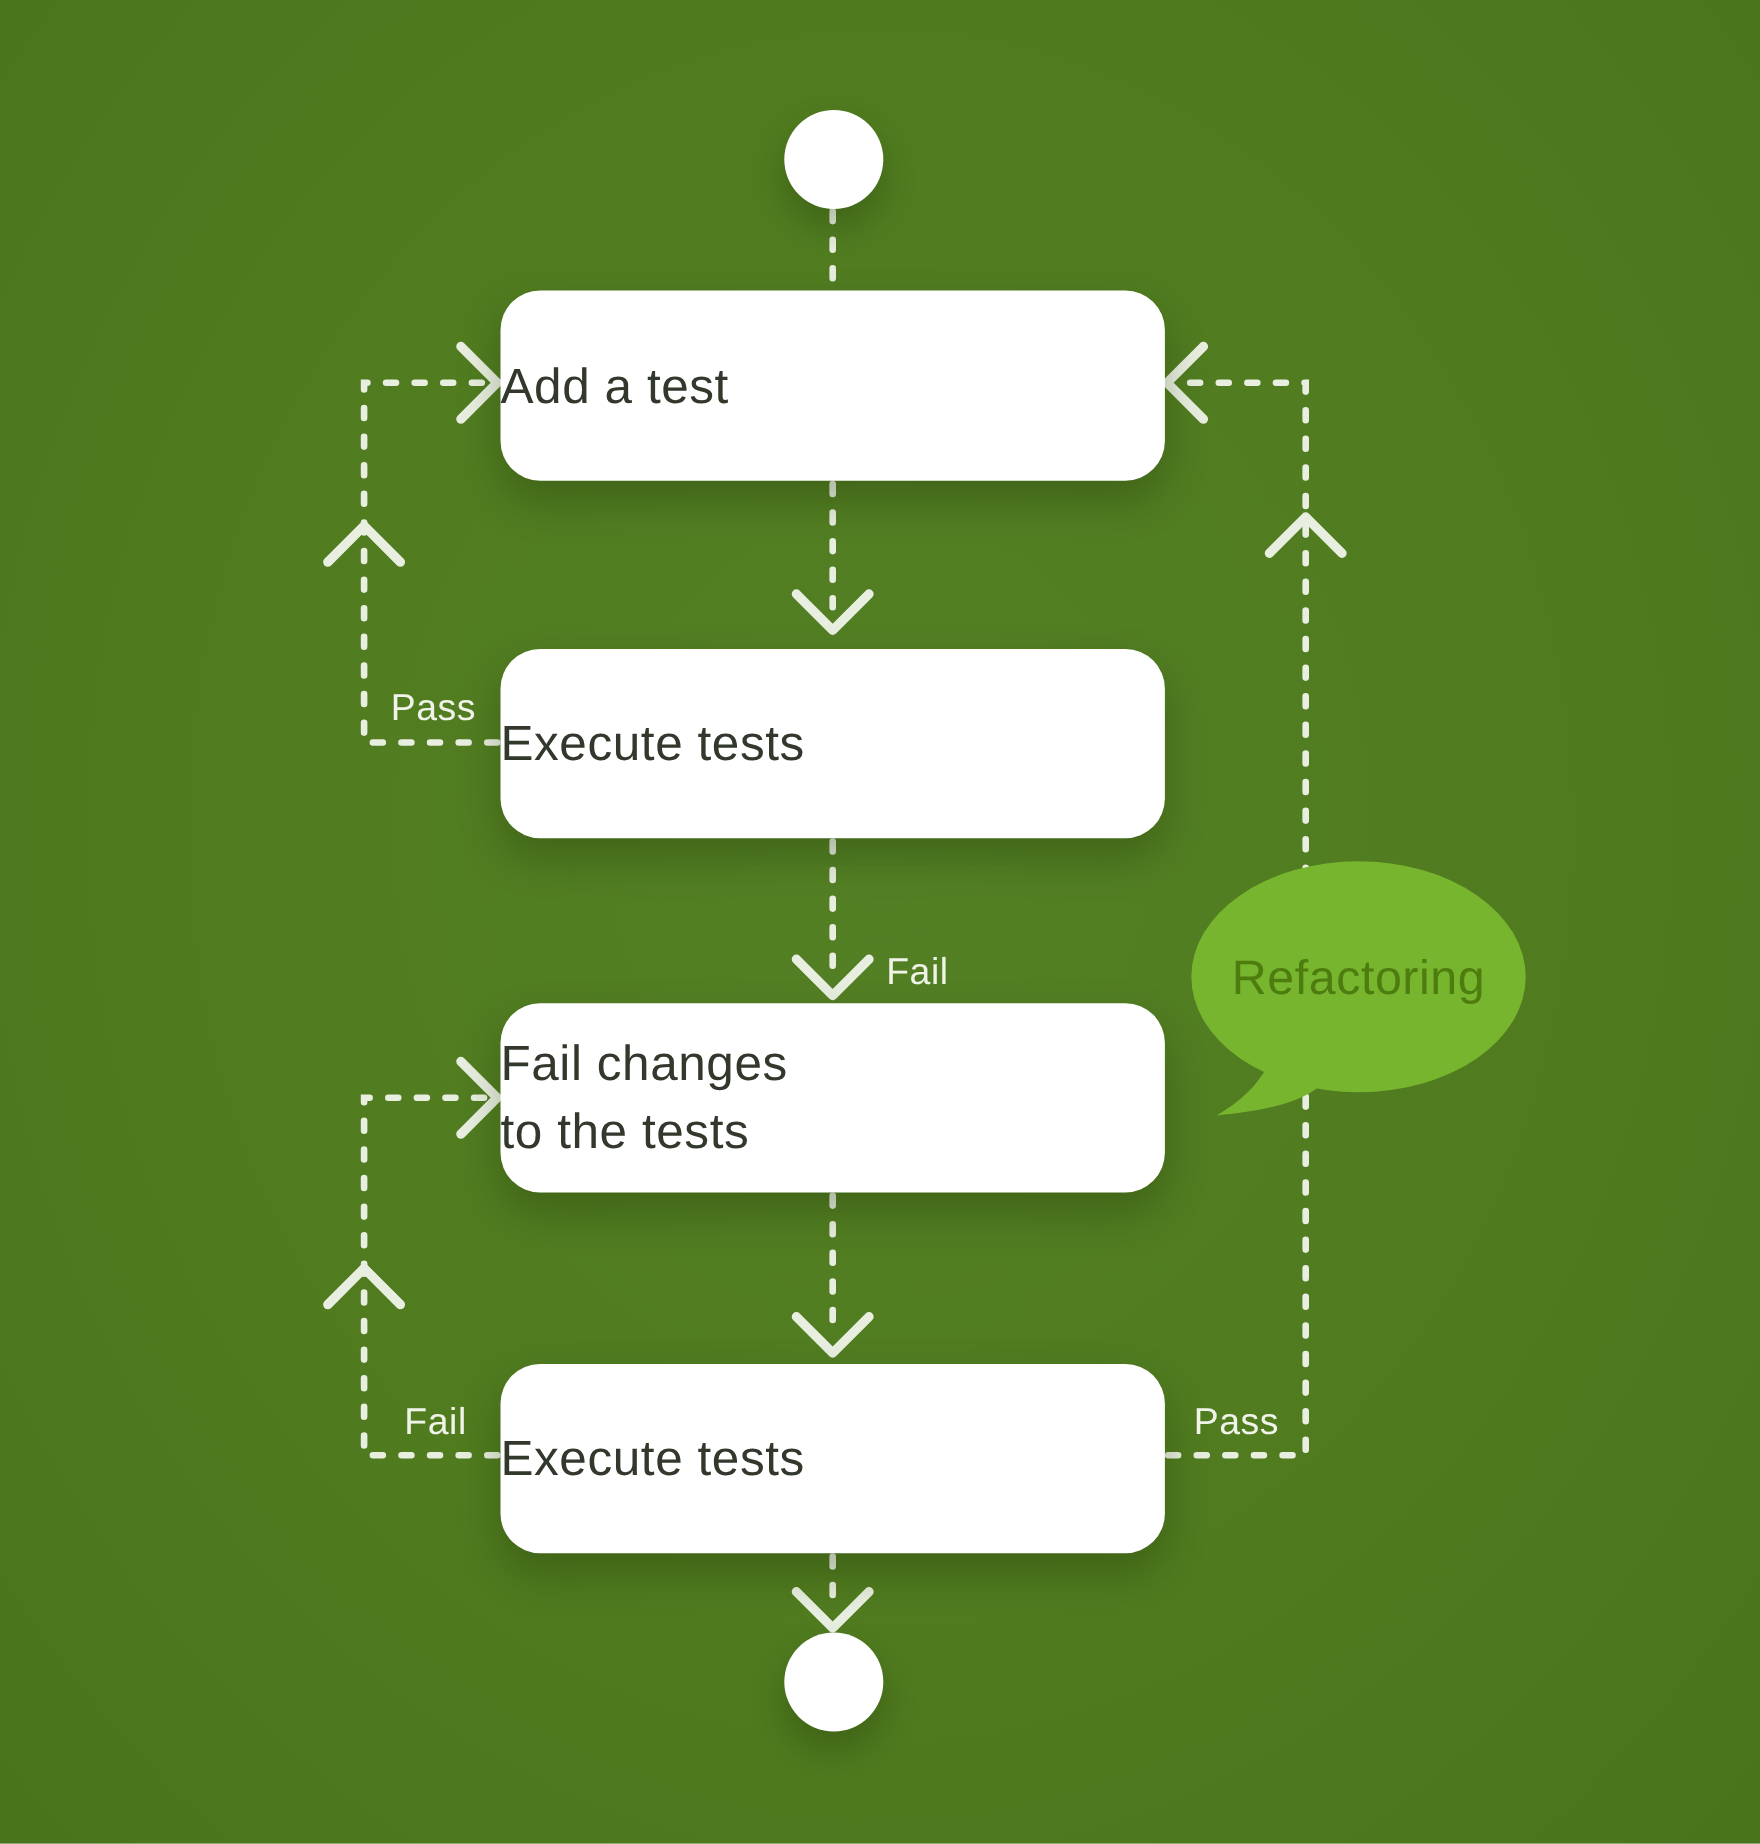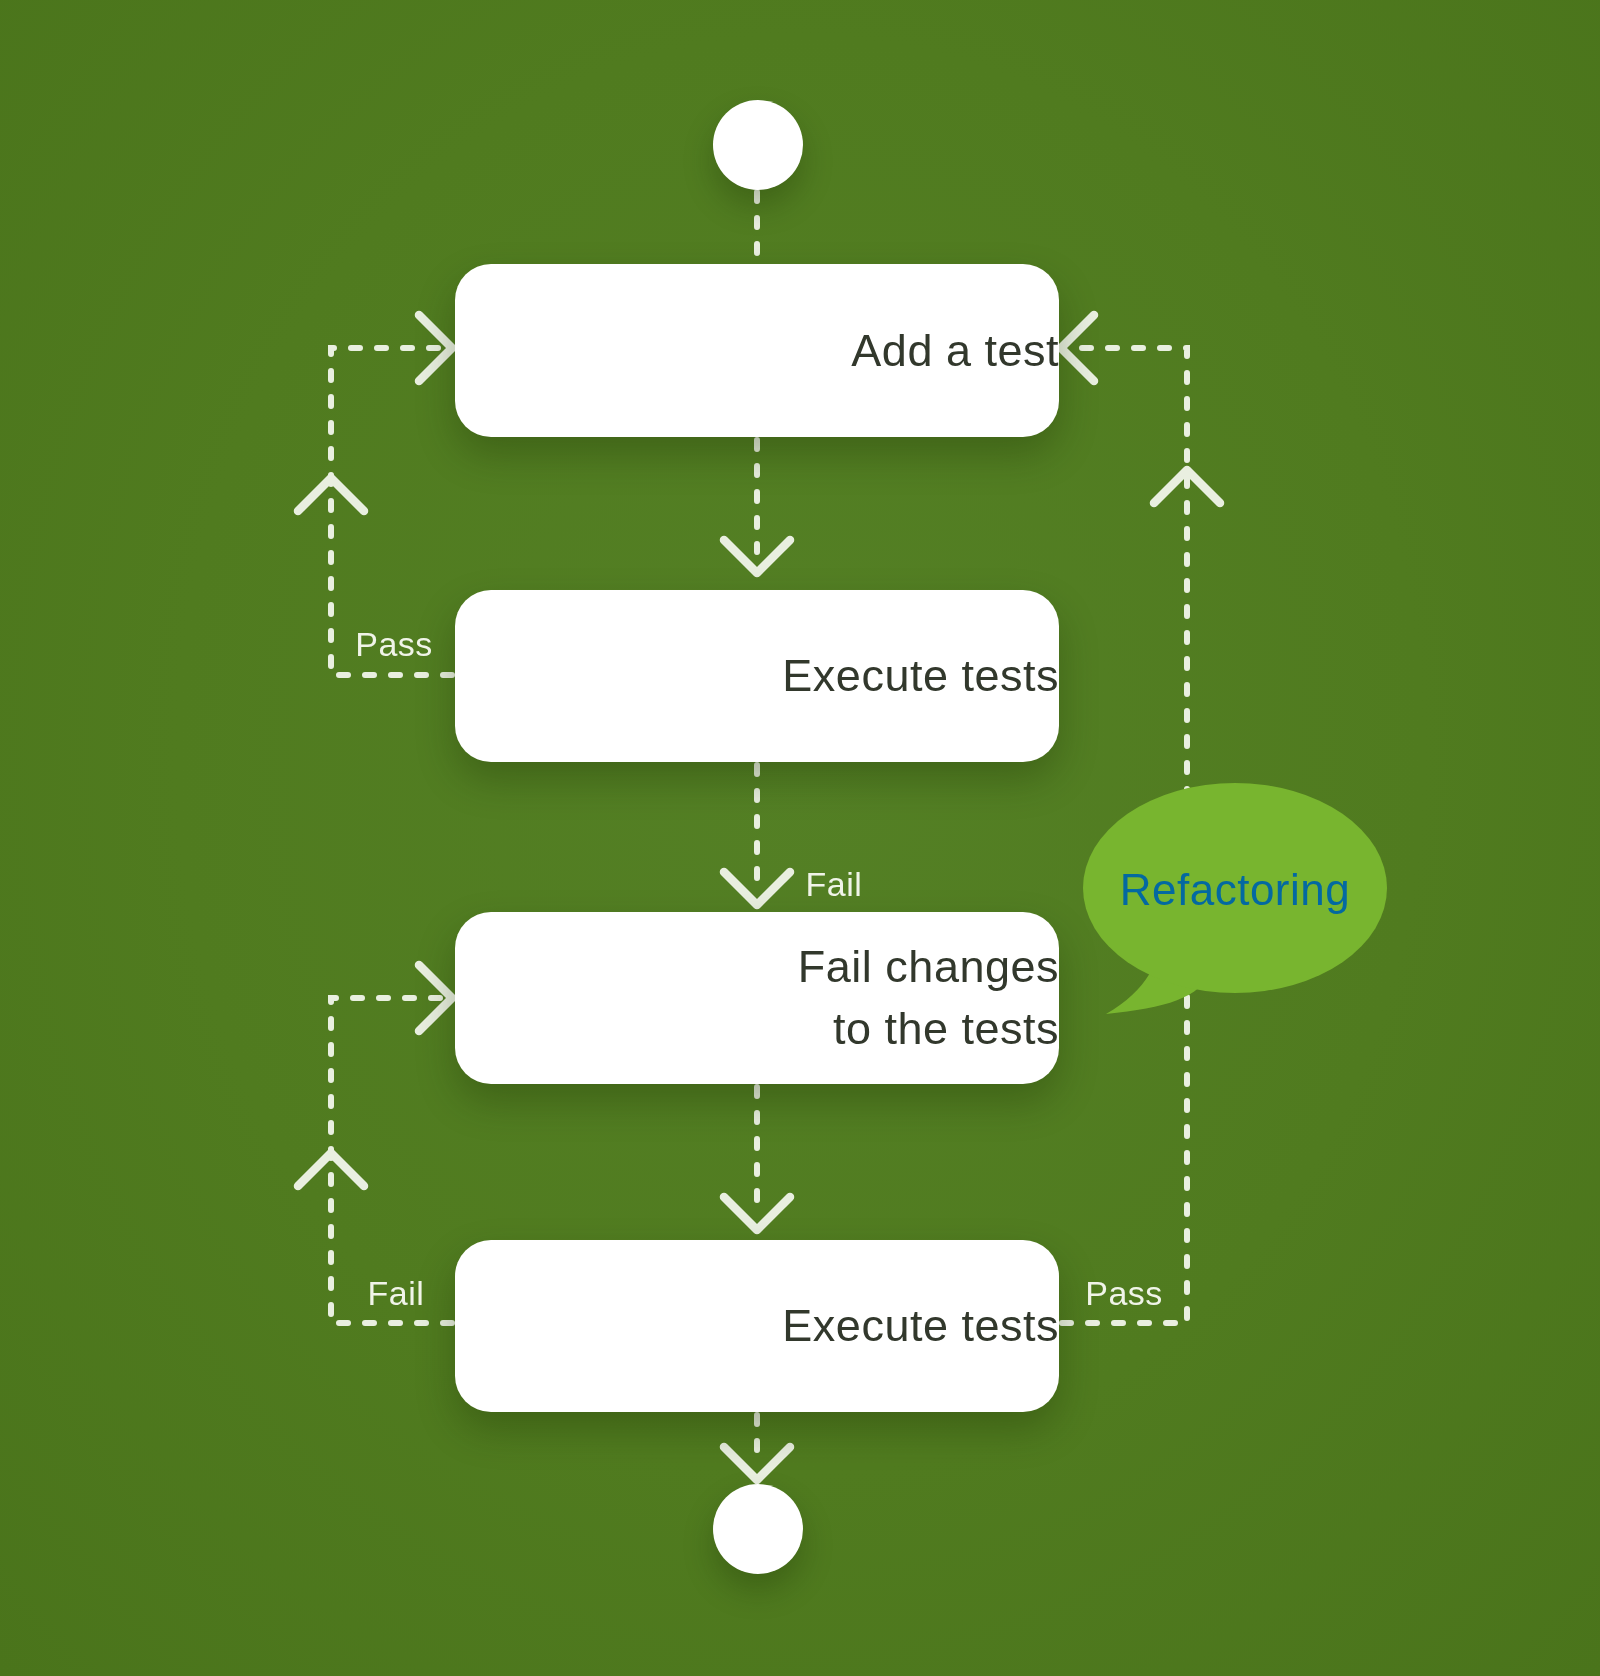--- a/index.html
+++ b/index.html
@@ -8,21 +8,21 @@
     background:radial-gradient(ellipse at 50% 45%, #548025 0%, #507b1f 55%, #4a741b 100%);
     font-family:"Liberation Sans", sans-serif;
     overflow:hidden;
   }
   .canvas{position:relative;width:1600px;height:1676px;}
   .canvas svg{position:absolute;left:0;top:0;}
 
   .flow-box{
     position:absolute;left:455px;width:604px;height:172px;
     background:#ffffff;border-radius:36px;
-    display:flex;flex-direction:column;align-items:flex-end;justify-content:center;
+    display:flex;flex-direction:column;align-items:flex-start;justify-content:center;
     color:#32382c;font-size:45px;line-height:62px;letter-spacing:0.5px;
     box-shadow:0 18px 38px rgba(22,42,2,0.30);
   }
   #box-add-test{top:264px;height:173px;}
   #box-execute-1{top:590px;}
   #box-make-changes{top:912px;}
   #box-execute-2{top:1240px;}
 
   .terminal-circle{
     position:absolute;width:90px;height:90px;border-radius:50%;
@@ -37,21 +37,21 @@
     color:#f0f4e8;font-size:34px;letter-spacing:0.5px;white-space:nowrap;
   }
   #label-pass-left {left:394px;top:644px;}
   #label-fail-center{left:834px;top:884px;}
   #label-fail-left {left:396px;top:1293px;}
   #label-pass-right{left:1124px;top:1293px;}
 
   .bubble-label{
     position:absolute;left:1085px;top:843px;width:300px;height:94px;
     display:flex;align-items:center;justify-content:center;
-    color:#0369a1;font-size:44px;letter-spacing:0.5px;
+    color:#4d7c0f;font-size:44px;letter-spacing:0.5px;
   }
 
   .dashed{stroke:#e9efe0;stroke-width:6;fill:none;stroke-linecap:round;stroke-dasharray:9 17;}
   .chev{stroke:#e9efe0;stroke-width:8.5;fill:none;stroke-linecap:round;stroke-linejoin:round;}
   .bubble-shape{fill:#78b52f;}
 </style>
 </head>
 <body>
 
 <div class="canvas">

